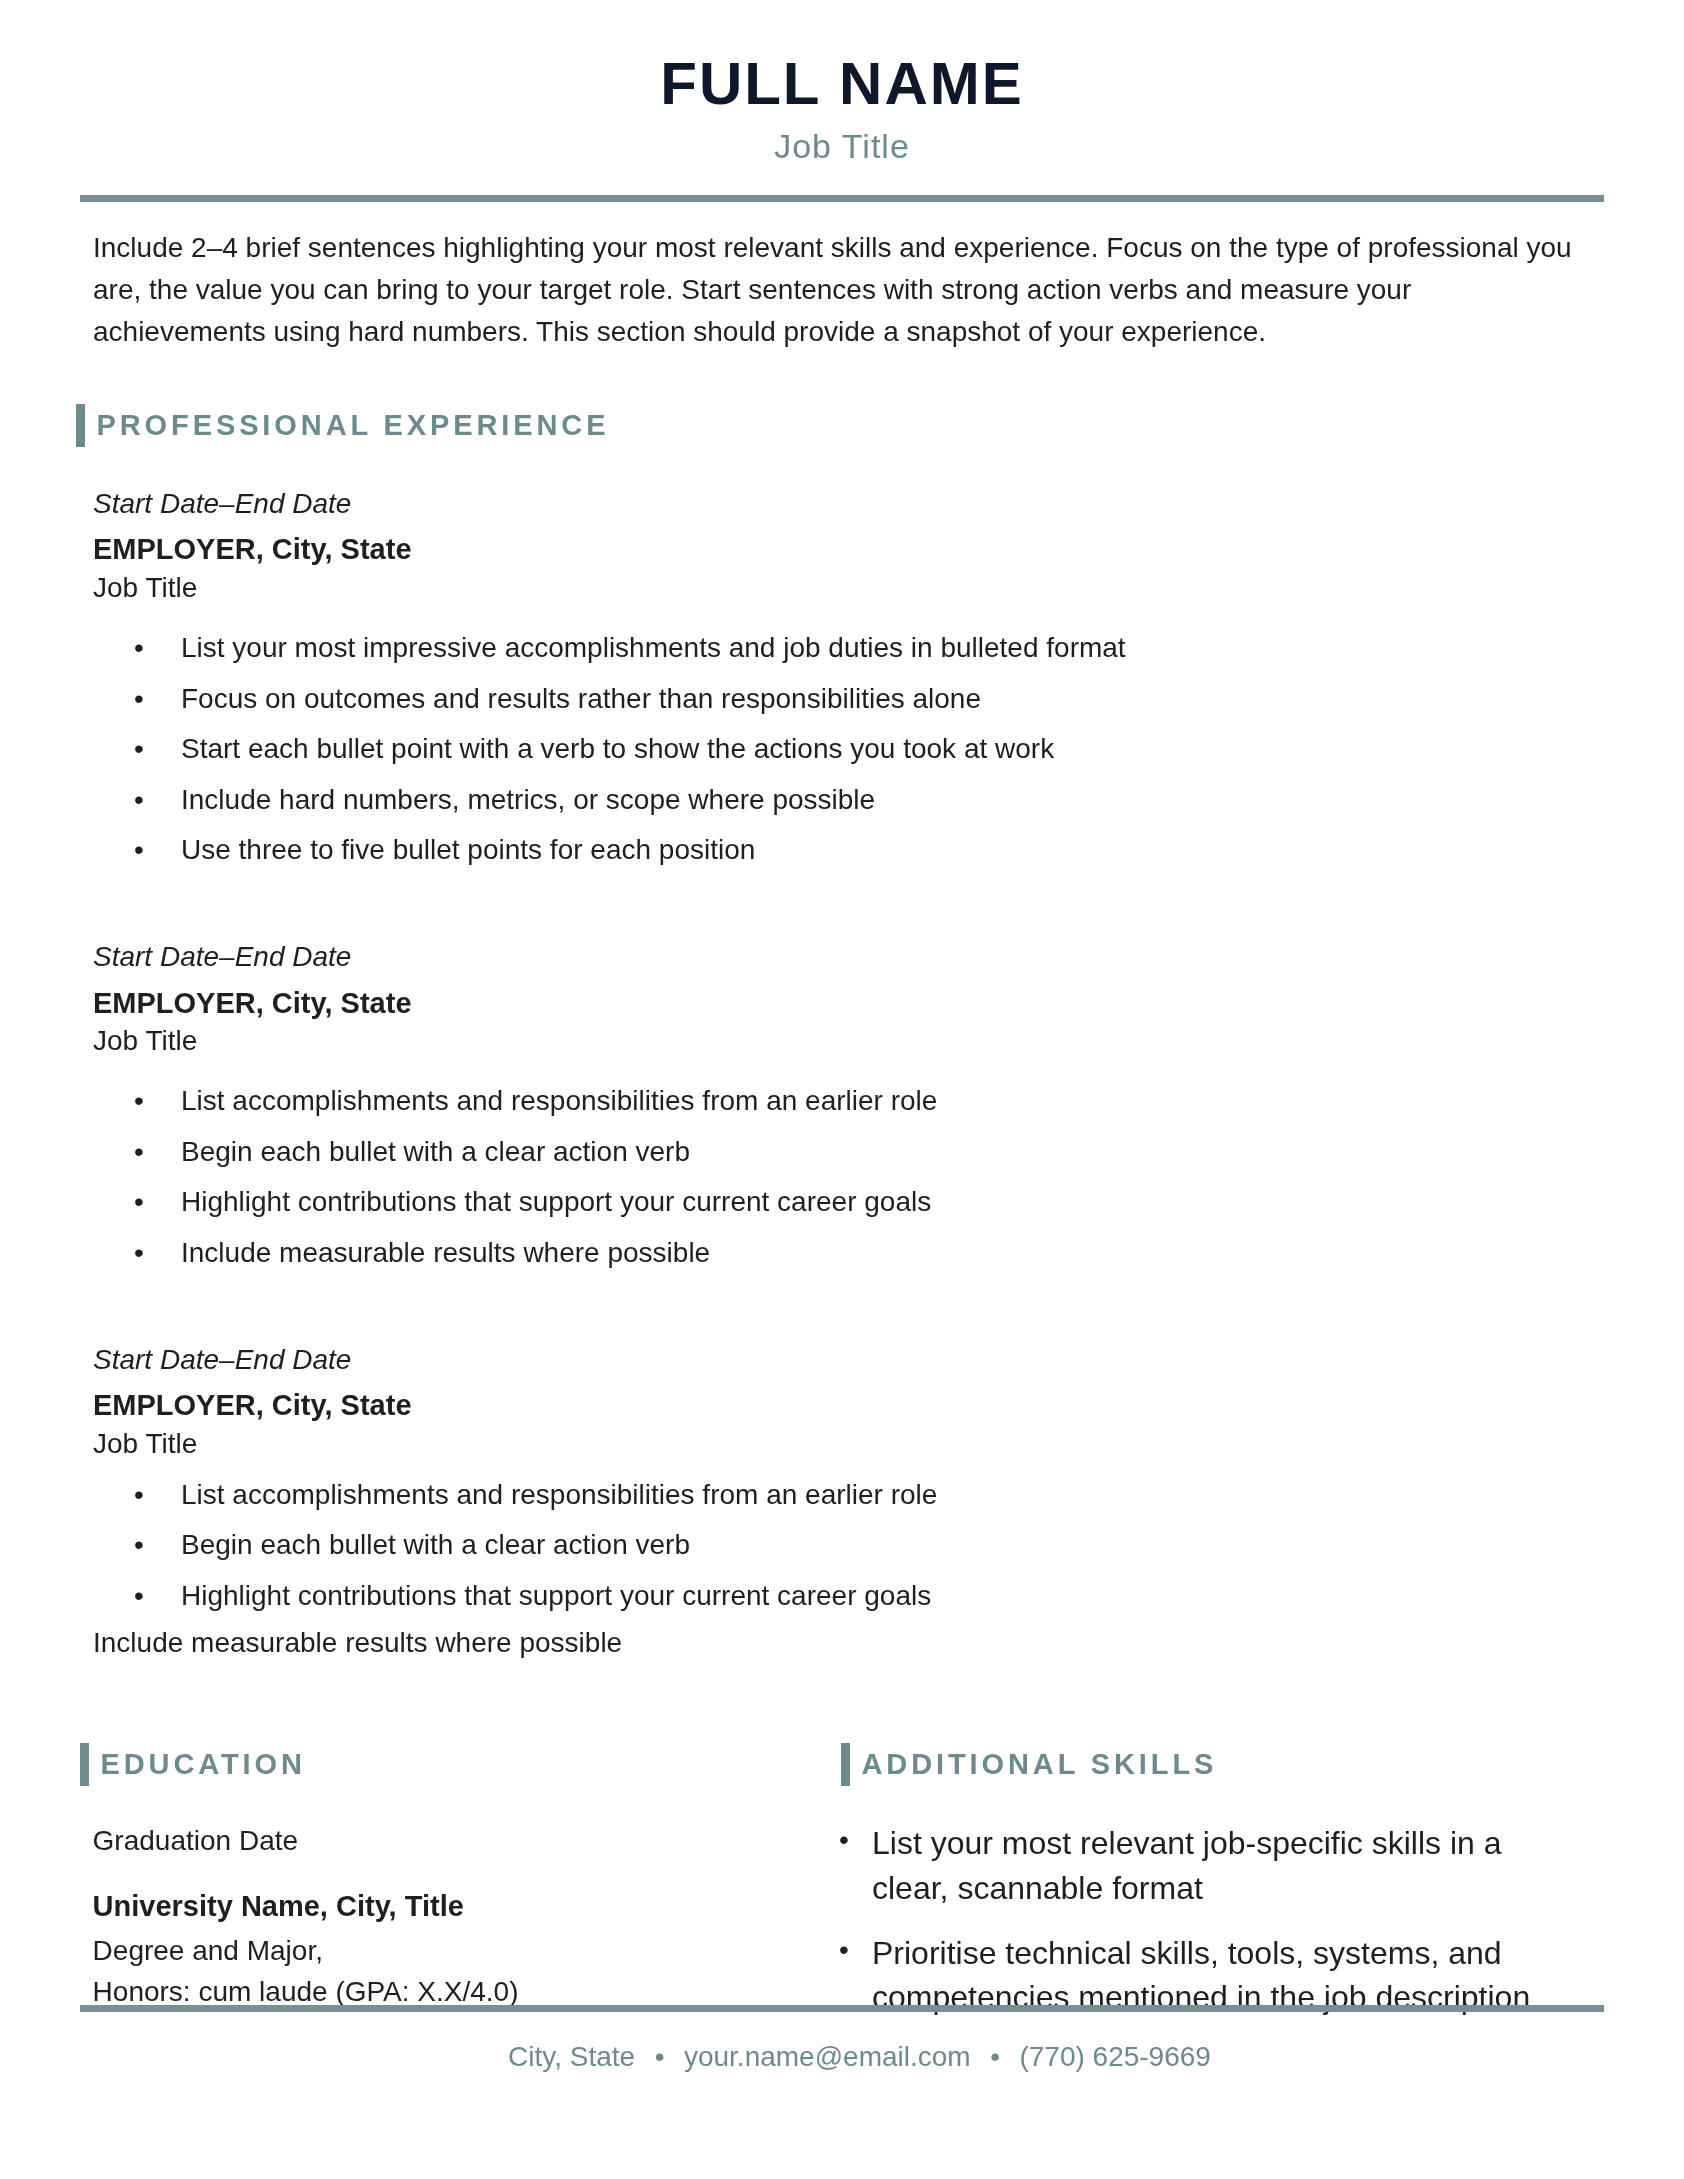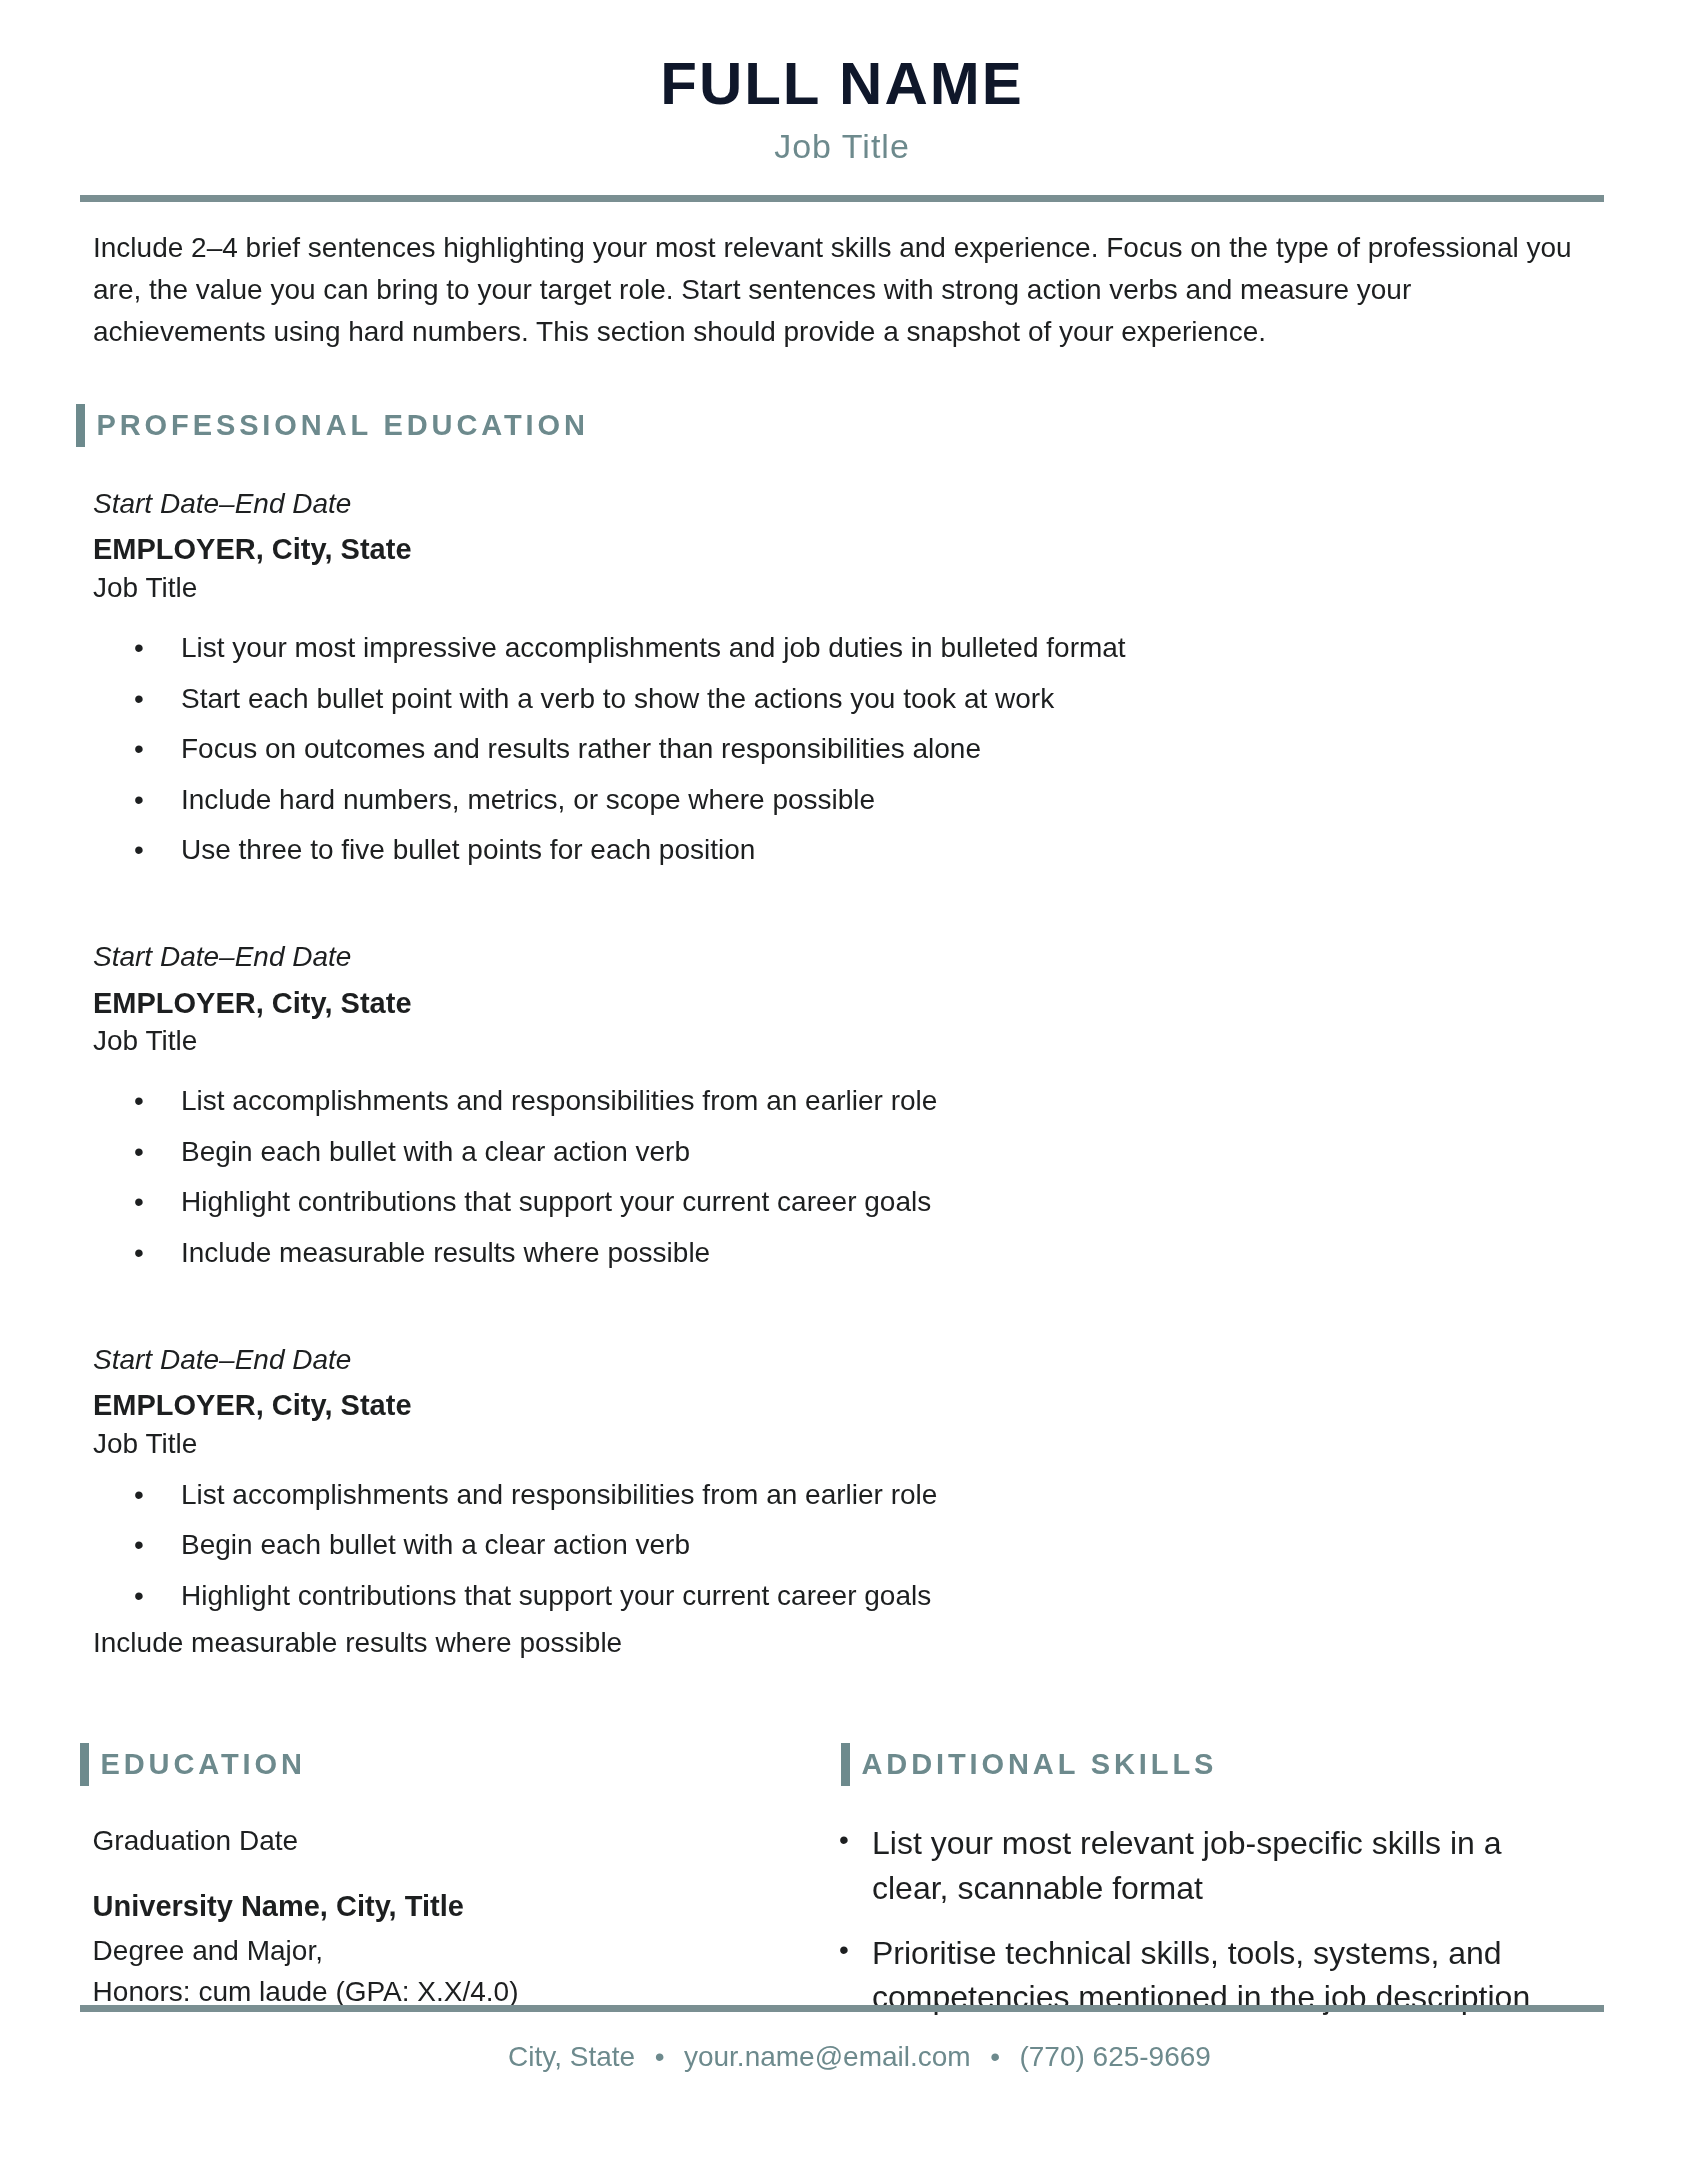--- a/index.html
+++ b/index.html
@@ -182,31 +182,31 @@
     <div class="full-name">FULL NAME</div>
     <div class="job-title-head">Job Title</div>
   </div>
   <div class="rule"></div>
 
   <p class="summary">Include 2–4 brief sentences highlighting your most relevant skills and experience. Focus on the type of professional you are, the value you can bring to your target role. Start sentences with strong action verbs and measure your achievements using hard numbers. This section should provide a snapshot of your experience.</p>
 
   <div class="experience-section">
     <div class="section-heading">
       <span class="heading-bar"></span>
-      <span class="heading-text">PROFESSIONAL EDUCATION</span>
+      <span class="heading-text">PROFESSIONAL EXPERIENCE</span>
     </div>
 
     <div class="job job-1">
       <div class="job-dates">Start Date–End Date</div>
       <div class="job-employer">EMPLOYER, City, State</div>
       <div class="job-role">Job Title</div>
       <ul class="bullets">
         <li>List your most impressive accomplishments and job duties in bulleted format</li>
+        <li>Focus on outcomes and results rather than responsibilities alone</li>
         <li>Start each bullet point with a verb to show the actions you took at work</li>
-        <li>Focus on outcomes and results rather than responsibilities alone</li>
         <li>Include hard numbers, metrics, or scope where possible</li>
         <li>Use three to five bullet points for each position</li>
       </ul>
     </div>
 
     <div class="job job-2">
       <div class="job-dates">Start Date–End Date</div>
       <div class="job-employer">EMPLOYER, City, State</div>
       <div class="job-role">Job Title</div>
       <ul class="bullets">

